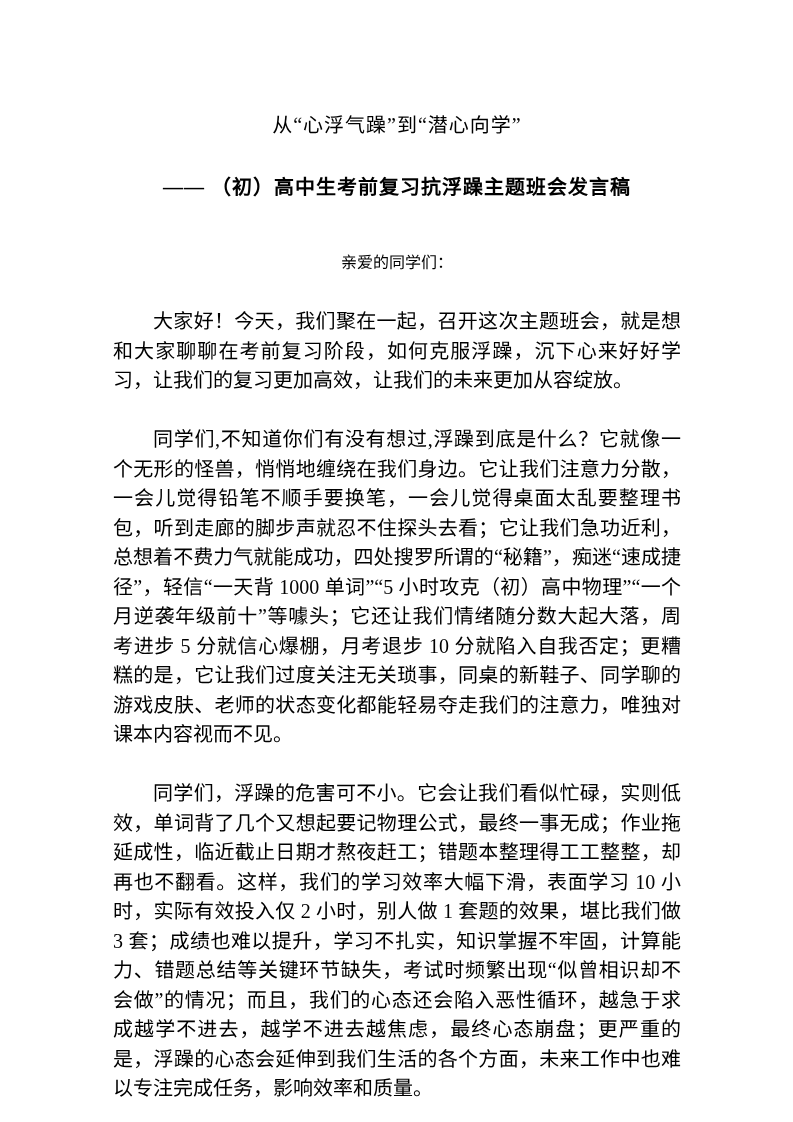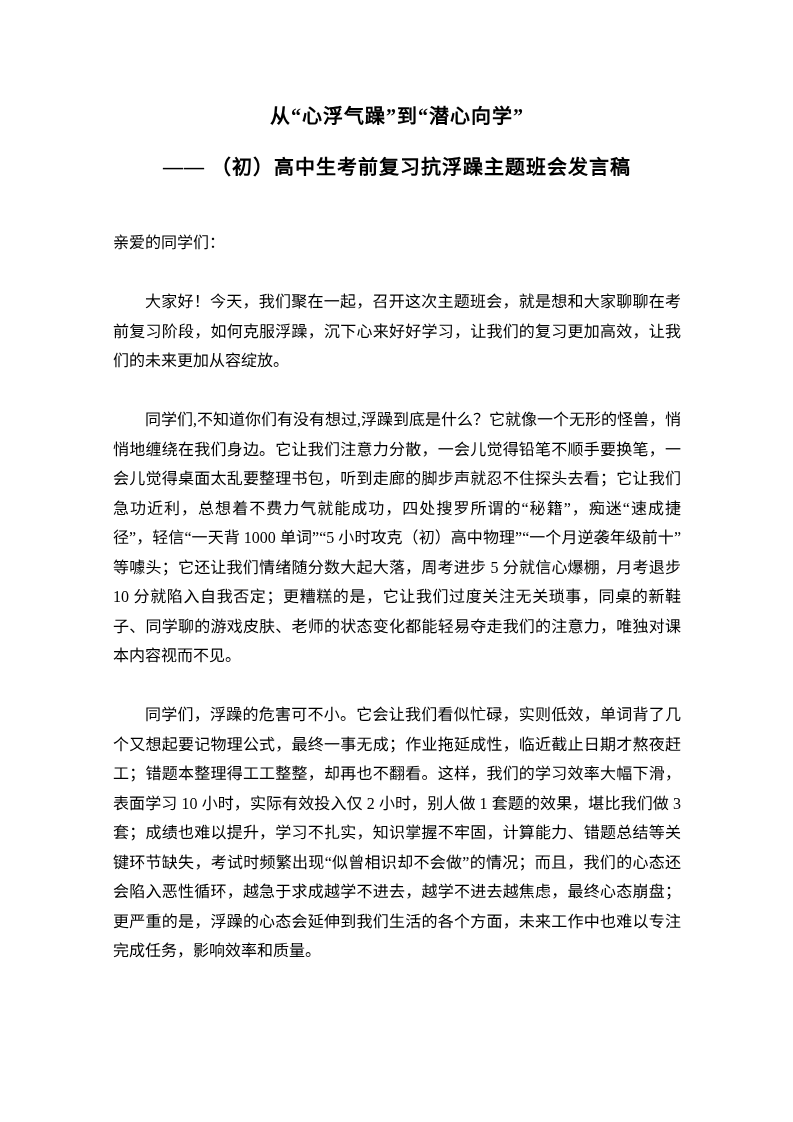--- a/index.html
+++ b/index.html
@@ -13,44 +13,44 @@
     height: 1122px;
     margin: 0 auto;
     background: #ffffff;
     color: #000000;
     box-sizing: border-box;
     padding: 101px 112px 40px 113px;
     overflow: hidden;
     font-family: "Liberation Serif", "DejaVu Serif", serif;
   }
   .doc-title {
-    margin: 0;
+    margin: 9px;
     text-align: center;
     font-size: 20px;
     line-height: 30px;
-    font-weight: bold;
+    font-weight: normal;
     letter-spacing: 1px;
   }
   .doc-subtitle {
-    margin: 21px 0 0 0;
+    margin: 32px 0 0 0;
     text-align: center;
     font-size: 20px;
     line-height: 30px;
     font-weight: bold;
     letter-spacing: 1px;
   }
   .salutation {
     margin: 46px 0 0 0;
     font-size: 16px;
     line-height: 29.5px;
-    text-align: left;
+    text-align: center;
   }
   .body-para {
     margin: 29.5px 0 0 0;
-    font-size: 16px;
+    font-size: 20px;
     line-height: 29.5px;
     text-align: justify;
     text-justify: inter-ideograph;
     text-indent: 2em;
     word-break: break-all;
   }
 </style>
 </head>
 <body>
 

